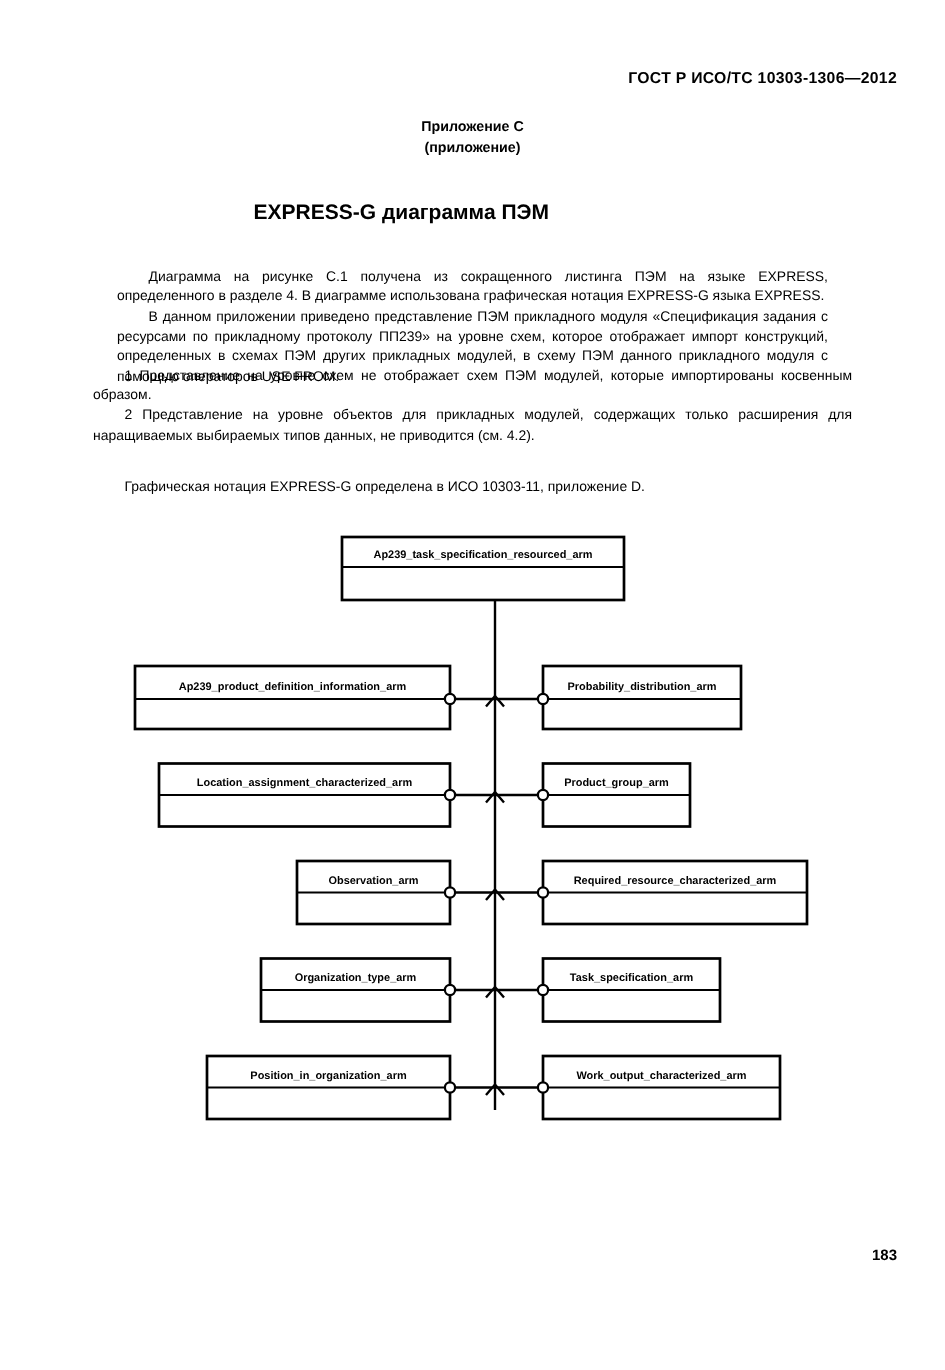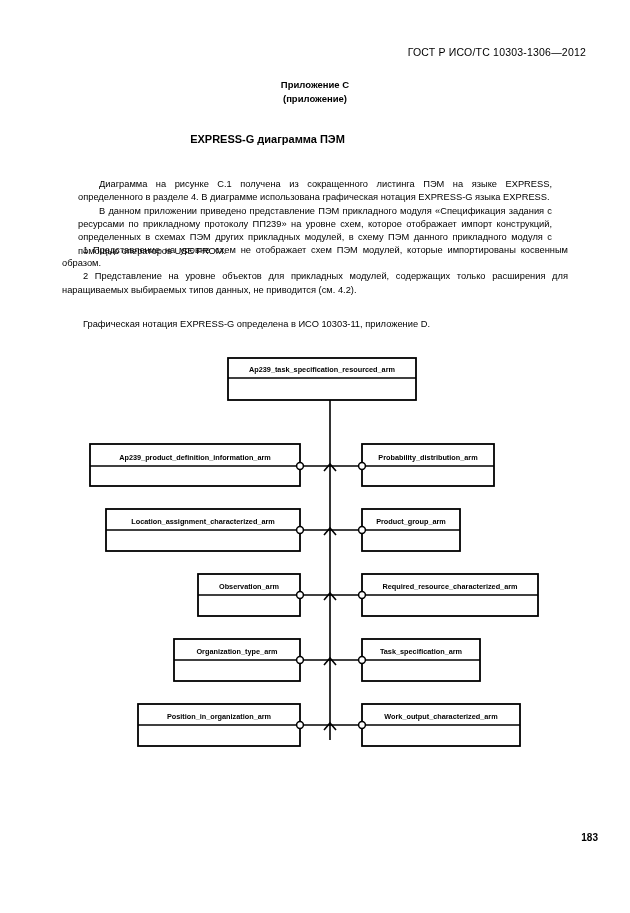--- a/index.html
+++ b/index.html
@@ -20,23 +20,23 @@
     position: absolute;
     left: 0; top: 0;
     width: 630px;
     height: 913px;
   }
 
   
   .doc-header {
     position: absolute;
     top: 46px;
-    right: 44px;
+    right: 32px;
     font-size: 10.5px;
-    font-weight: normal;
+    font-weight: bold;
     letter-spacing: 0.2px;
     white-space: nowrap;
   }
 
   
   .appendix-head {
     position: absolute;
     top: 78px;
     left: 0;
     width: 630px;
@@ -47,21 +47,21 @@
   }
   .appendix-head div { display: block; }
 
   
   .section-title {
     position: absolute;
     top: 133px;
     left: 0;
     width: 535px;
     text-align: center;
-    font-size: 11px;
+    font-size: 14px;
     font-weight: bold;
   }
 
   
   .body-block {
     position: absolute;
     left: 62px;
     width: 506px;
     font-size: 9.3px;
     line-height: 13.2px;

